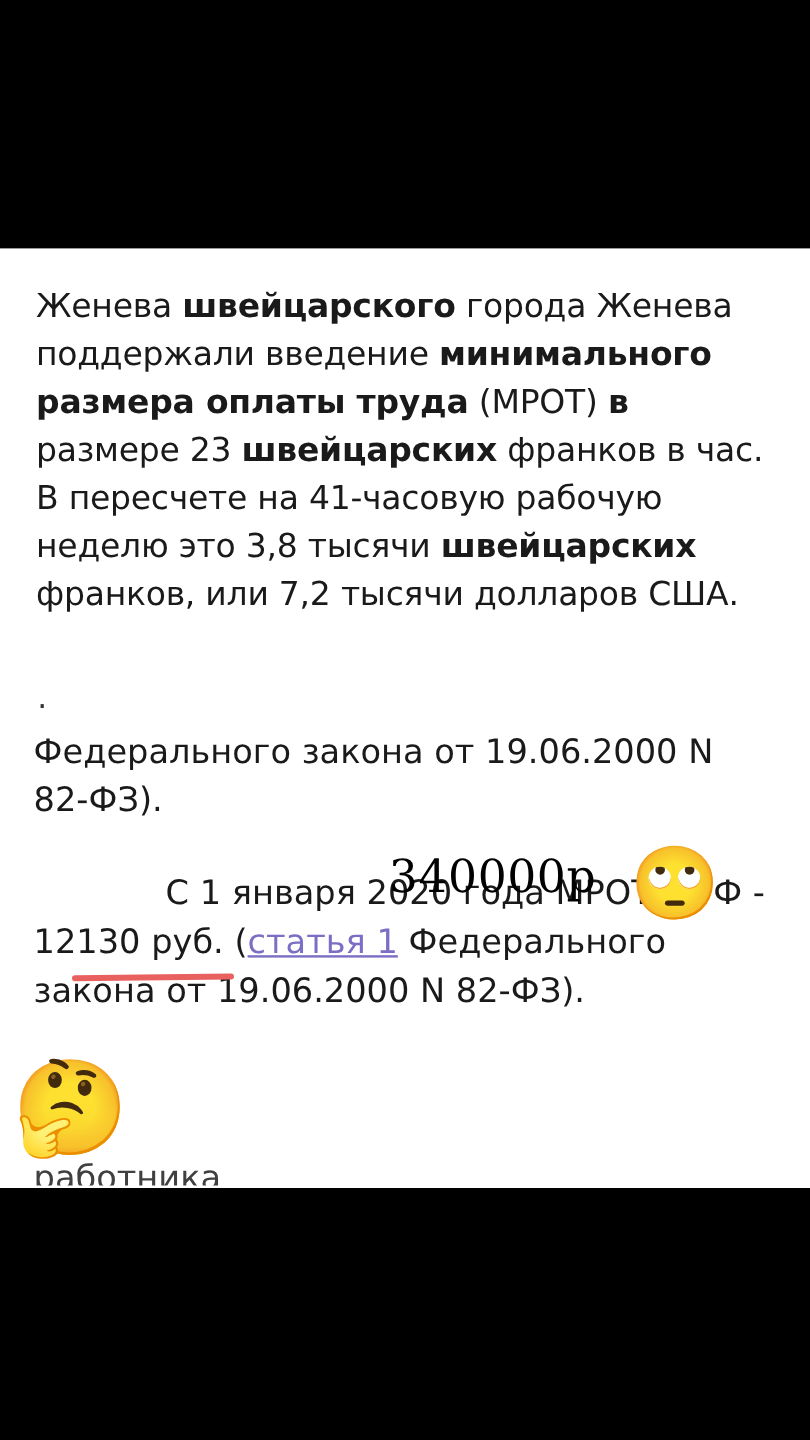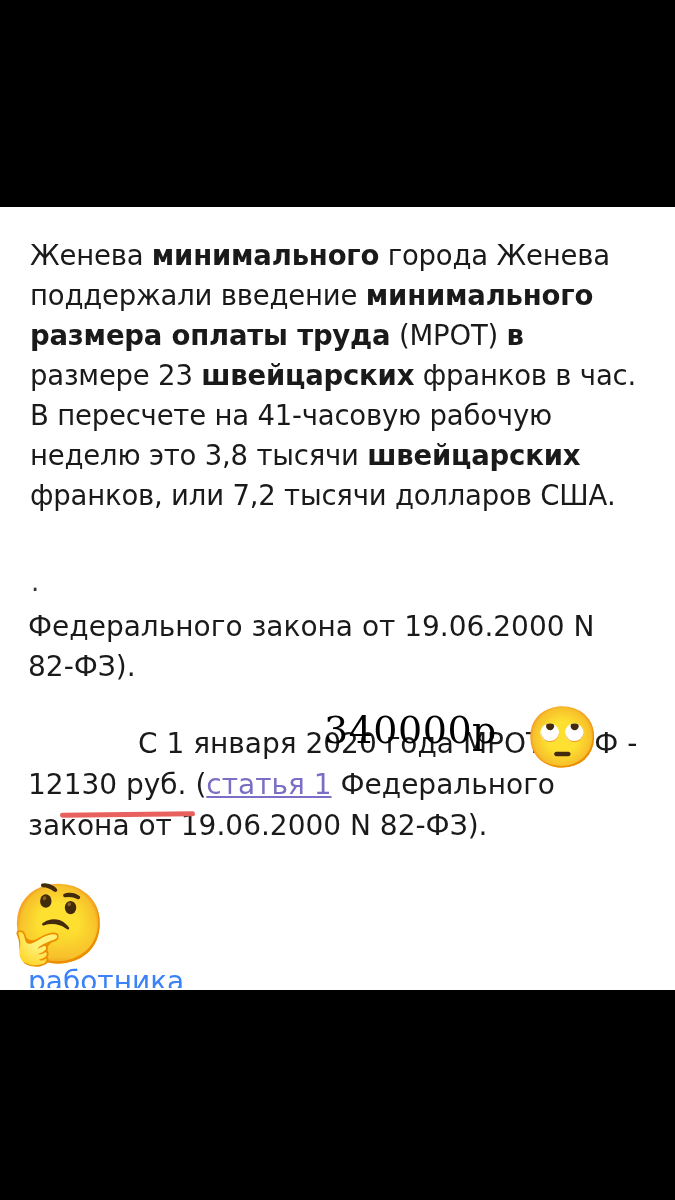--- a/index.html
+++ b/index.html
@@ -136,34 +136,34 @@
     position: absolute;
     left: 28px;
     top: 754px;
     width: 620px;
     height: 27px;
     overflow: hidden;
   }
   .clip-wrap .row {
     font-size: 28px;
     line-height: 41px;
-    color: #3b82f6;
+    color: #404040;
     display: flex;
     justify-content: space-between;
     font-family: "DejaVu Sans", sans-serif;
   }
 </style>
 </head>
 <body>
 
 <div class="screen">
 
   <div class="card">
 
-    <div class="para1" id="p1"><span>Женева </span><b>минимального</b><span> города Женева поддержали введение </span><b>минимального размера оплаты труда</b><span> (МРОТ) </span><b>в</b><span> размере 23 </span><b>швейцарских</b><span> франков в час. В пересчете на 41-часовую рабочую неделю это 3,8 тысячи </span><b>швейцарских</b><span> франков, или 7,2 тысячи долларов США.</span></div>
+    <div class="para1" id="p1"><span>Женева </span><b>швейцарского</b><span> города Женева поддержали введение </span><b>минимального размера оплаты труда</b><span> (МРОТ) </span><b>в</b><span> размере 23 </span><b>швейцарских</b><span> франков в час. В пересчете на 41-часовую рабочую неделю это 3,8 тысячи </span><b>швейцарских</b><span> франков, или 7,2 тысячи долларов США.</span></div>
 
     <div class="tinydot">.</div>
 
     <div class="para2">Федерального закона от 19.06.2000 N 82-ФЗ).</div>
 
     <div class="para3">
       <span class="lead">С 1 января 2020 года МРОТ в РФ - 12130 руб. (</span><a class="link" href="#">статья 1</a><span> Федерального закона от 19.06.2000 N 82-ФЗ).</span>
     </div>
     <div class="underline-red"></div>
 

